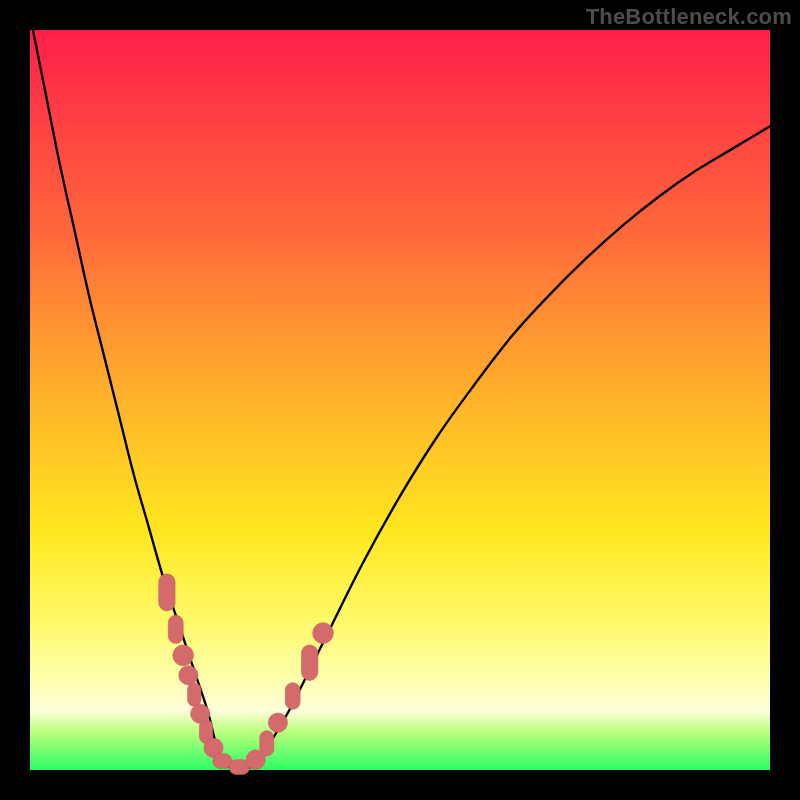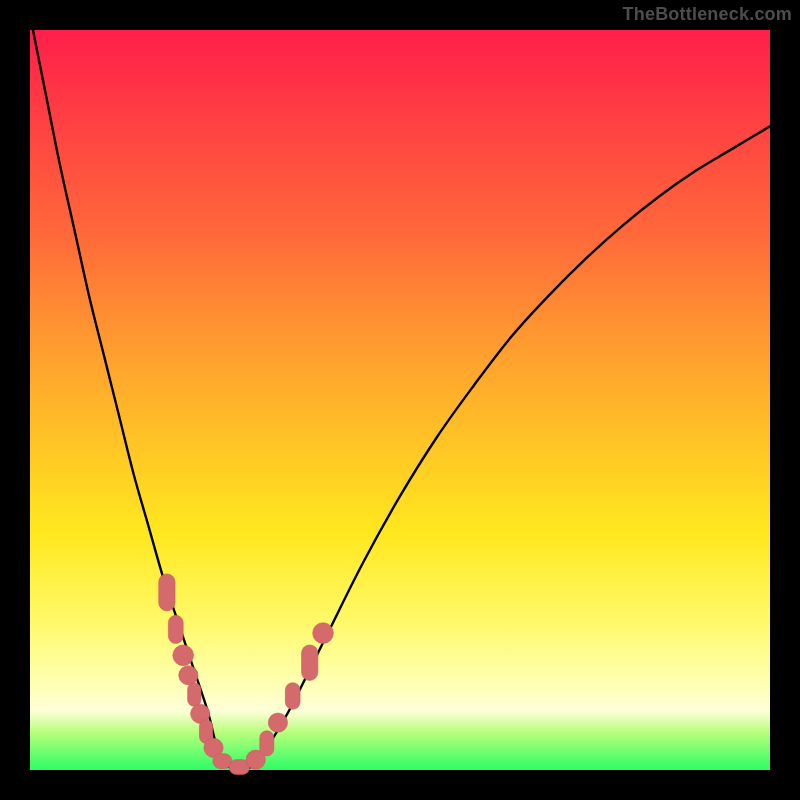--- a/index.html
+++ b/index.html
@@ -36,21 +36,21 @@
       #feffb0 88%,
       #feffd8 92%,
       #b6ff7a 95%,
       #2dfc66 100%
     );
   }
   .watermark {
     position: absolute;
     top: 4px;
     right: 8px;
-    font-size: 18px;
+    font-size: 22px;
     font-weight: 600;
     color: #4d4d4d;
     letter-spacing: 0.2px;
     user-select: none;
   }
   svg.curves {
     position: absolute;
     left: 0;
     top: 0;
     width: 740px;

